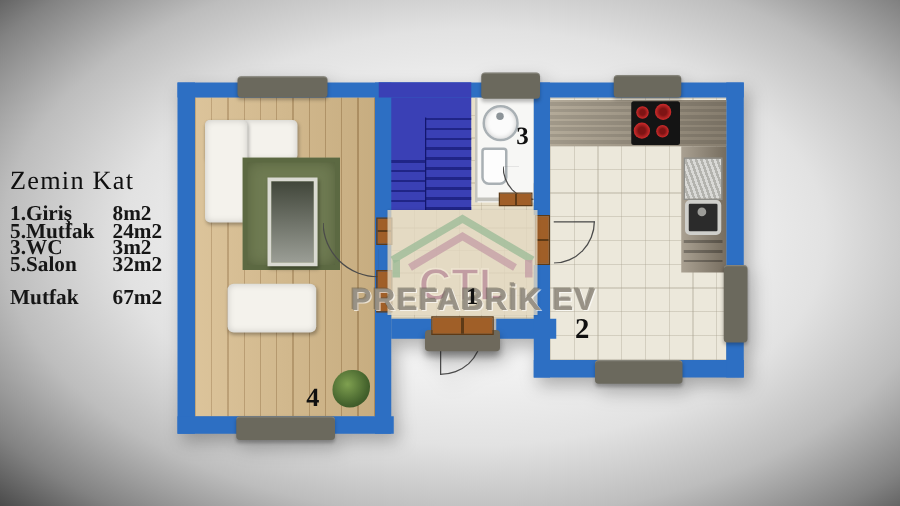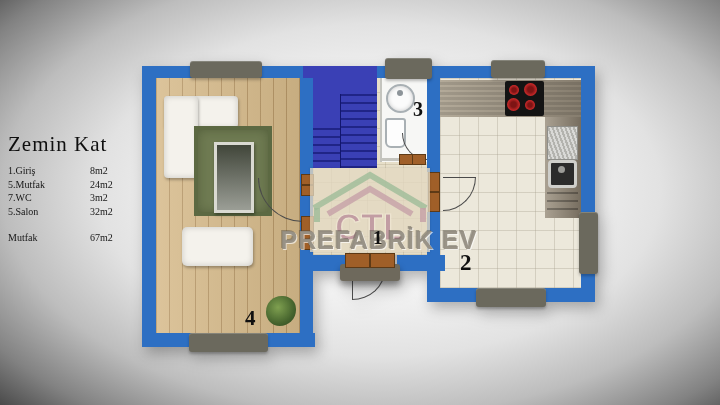--- a/index.html
+++ b/index.html
@@ -6,21 +6,21 @@
   #stage{
     position:relative;width:720px;height:405px;overflow:hidden;
     font-family:"Liberation Serif", serif;
     background:radial-gradient(ellipse 540px 320px at 380px 190px,
       #fbfbfb 0%, #f3f3f3 32%, #e2e2e2 52%, #bdbdbd 70%, #828282 86%, #3d3d3d 100%);
   }
   .abs{position:absolute;}
   
   #legend{left:8px;top:132px;width:130px;color:#161616;}
   #legend .title{font-size:21px;letter-spacing:1px;color:#0f0f0f;}
-  #legend .rows{margin-top:7px;font-size:10px;line-height:13.5px;}
+  #legend .rows{margin-top:7px;font-size:17px;line-height:13.5px;font-weight:bold;}
   .lrow{display:flex;}
   .lrow .lab{width:82px;}
   .lrow .val{width:44px;}
   .total{margin-top:13px;}
   
   #plan{left:0;top:0;width:720px;height:405px;filter:drop-shadow(4px 6px 7px rgba(0,0,0,0.28));}
   .wall{background:#2d6fc3;}
   .floor-wood{
     background-color:#d6ba8a;
     background-image:
@@ -66,21 +66,21 @@
     <div class="rows">
       <div class="lrow">
         <span class="lab">1.Giriş</span>
         <span class="val">8m2</span>
       </div>
       <div class="lrow">
         <span class="lab">5.Mutfak</span>
         <span class="val">24m2</span>
       </div>
       <div class="lrow">
-        <span class="lab">7.WC</span>
+        <span class="lab">3.WC</span>
         <span class="val">3m2</span>
       </div>
       <div class="lrow">
         <span class="lab">5.Salon</span>
         <span class="val">32m2</span>
       </div>
       <div class="lrow total">
         <span class="lab">Mutfak</span>
         <span class="val">67m2</span>
       </div>

